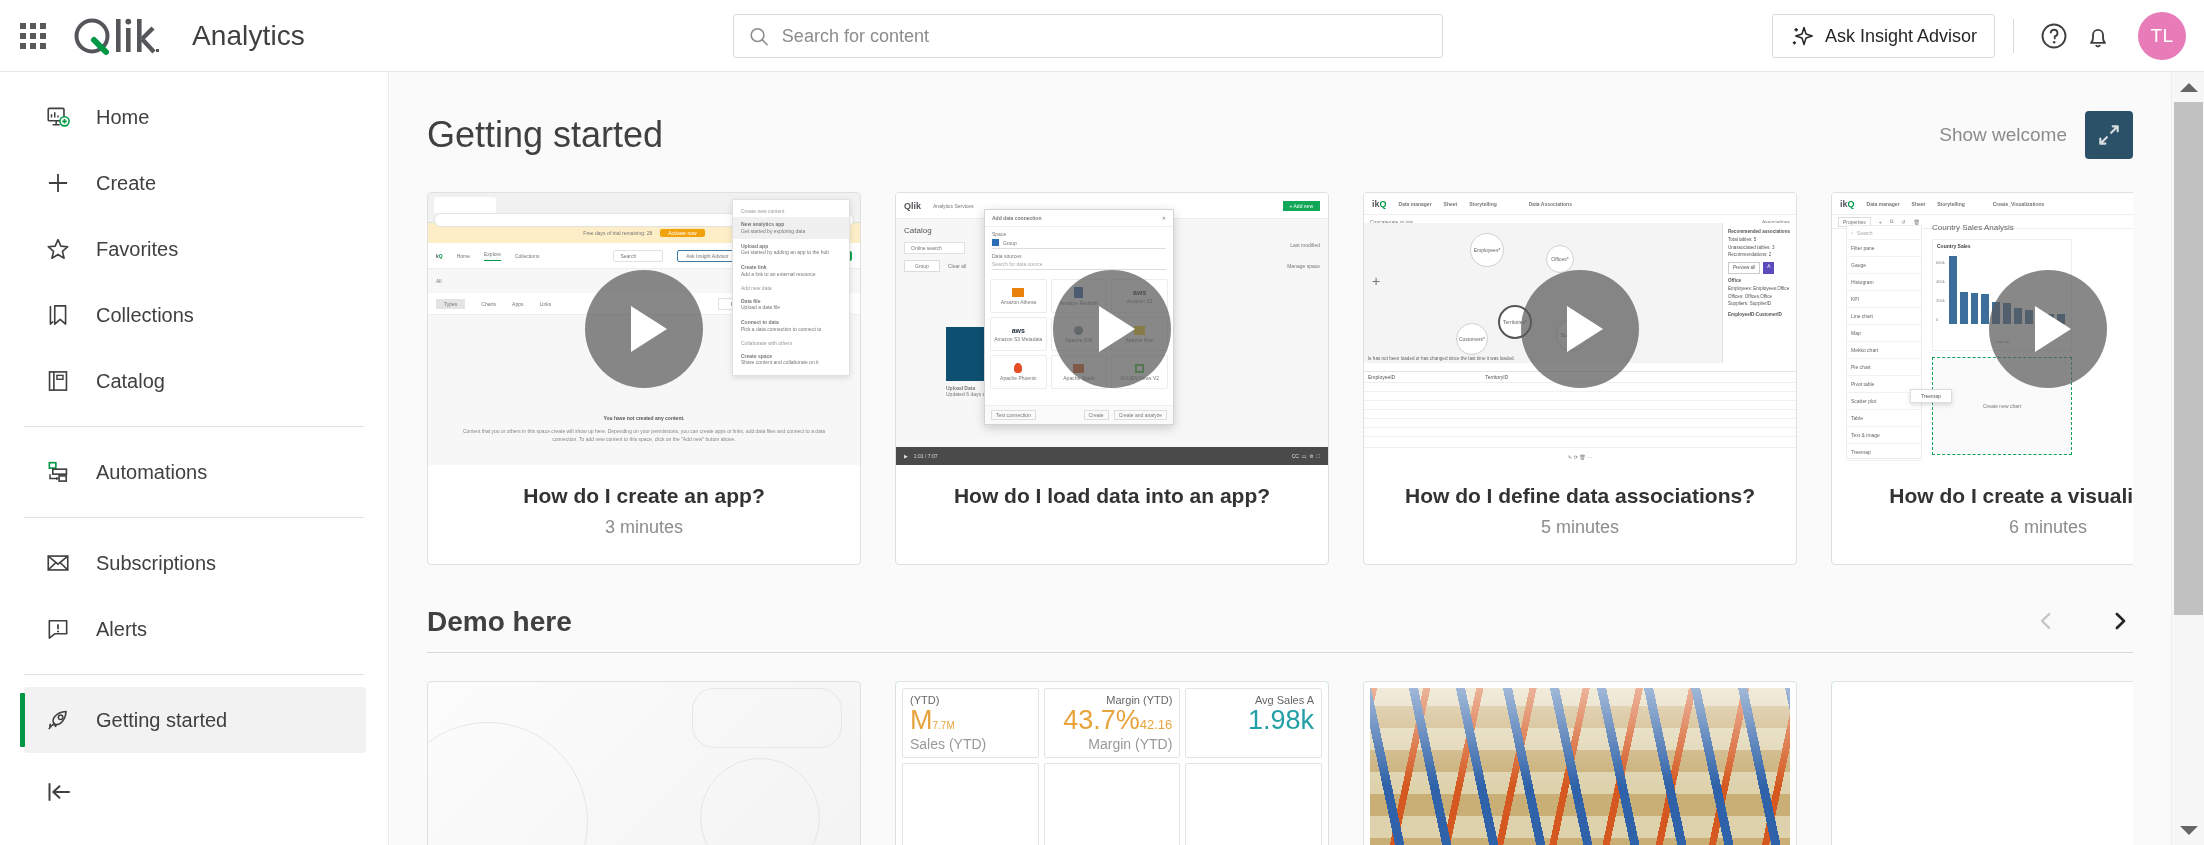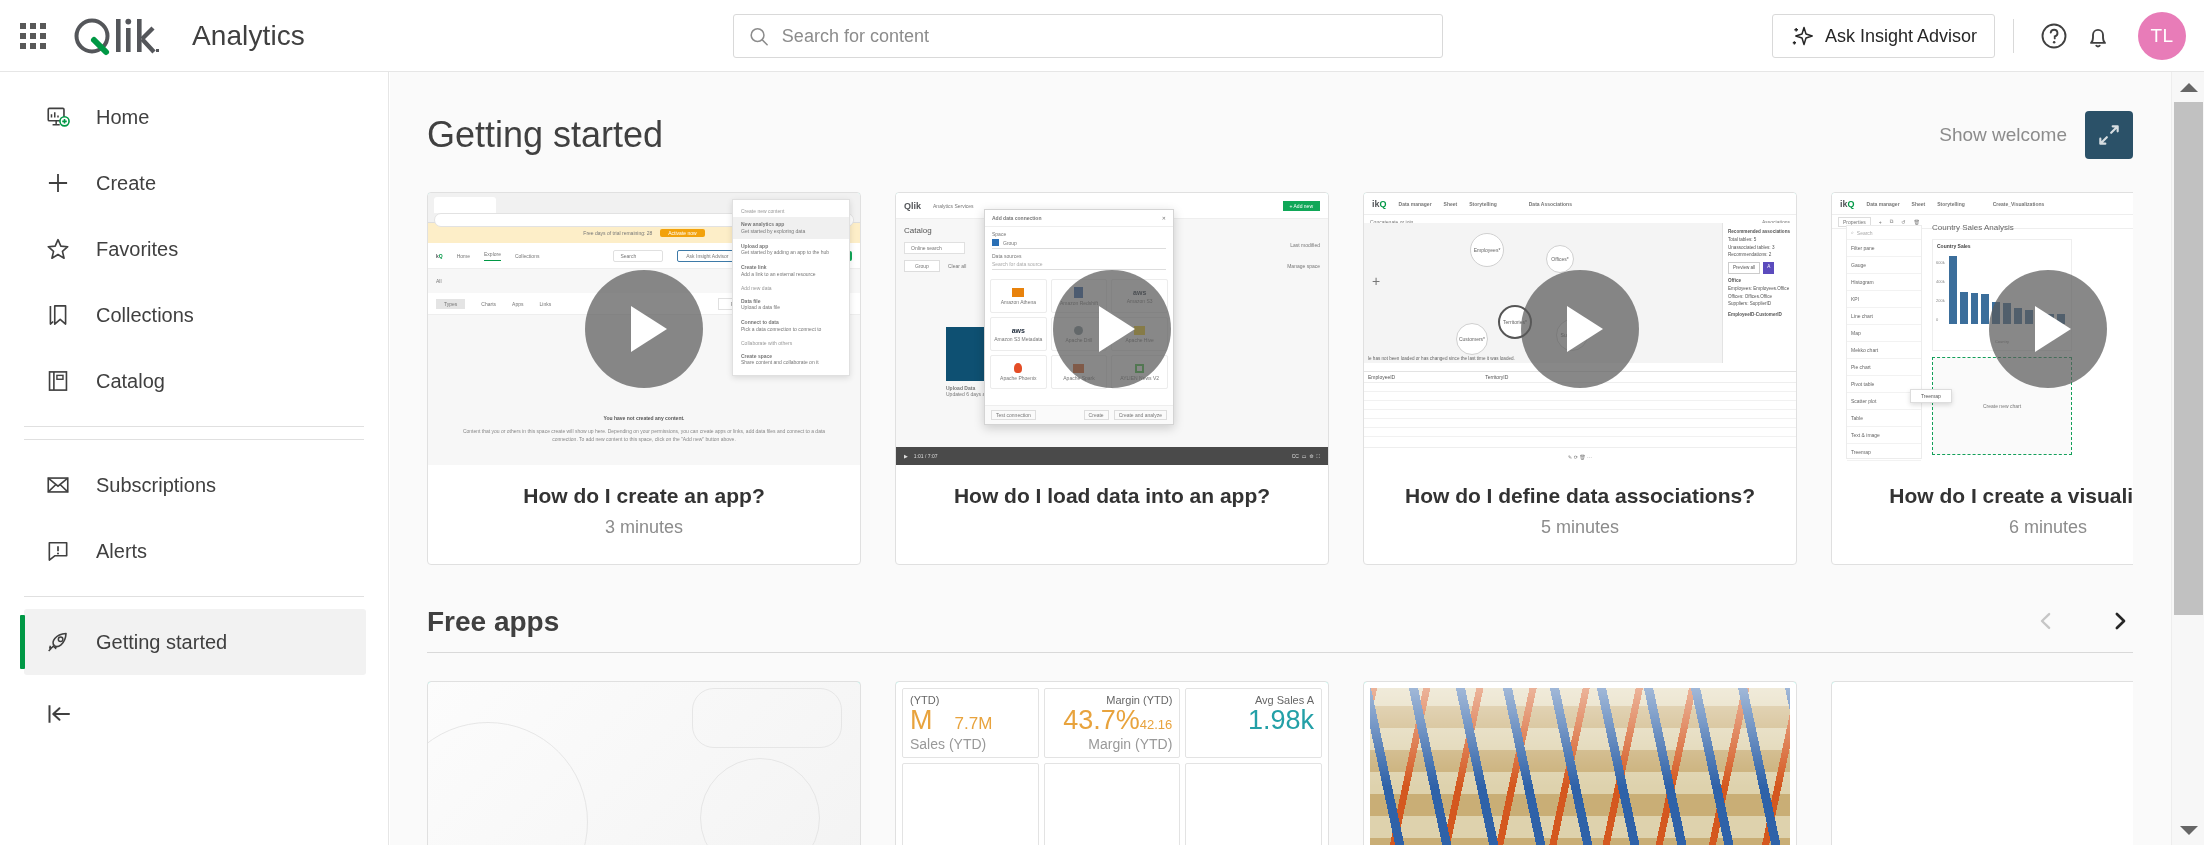--- a/index.html
+++ b/index.html
@@ -442,20 +442,32 @@
         <rect x="4.2" y="3.6" width="15.6" height="16.8" fill="none" stroke="#404040" stroke-width="1.5"></rect>
         <path d="M8.2 3.6 v16.8" stroke="#404040" stroke-width="1.5"></path>
         <rect x="11" y="6.8" width="5.6" height="3.6" fill="none" stroke="#404040" stroke-width="1.3"></rect>
       </svg>
     </span>
     <span>Catalog</span>
   </div>
 
   <div class="nav-divider"></div>
 
+  <div class="nav-item">
+    <span class="nav-icon">
+      <svg width="26" height="26" viewBox="0 0 24 24">
+        <rect x="4" y="3.4" width="6" height="5" fill="none" stroke="#009845" stroke-width="1.5"></rect>
+        <rect x="7.2" y="9.4" width="12.6" height="4.6" fill="none" stroke="#404040" stroke-width="1.5"></rect>
+        <rect x="13" y="15.6" width="6.6" height="4.8" fill="none" stroke="#404040" stroke-width="1.5"></rect>
+        <path d="M4.6 14 v4 h7.6" fill="none" stroke="#404040" stroke-width="1.4"></path>
+        <path d="M10.4 16.3 l2.4 1.7 -2.4 1.7 Z" fill="#404040"></path>
+      </svg>
+    </span>
+    <span>Automations</span>
+  </div>
 
   <div class="nav-divider"></div>
 
   <div class="nav-item">
     <span class="nav-icon">
       <svg width="26" height="26" viewBox="0 0 24 24">
         <rect x="3" y="5.6" width="18" height="12.8" fill="none" stroke="#404040" stroke-width="1.5"></rect>
         <path d="M3 5.6 L12 13 L21 5.6 M3 18.4 L9.6 12 M21 18.4 L14.4 12" fill="none" stroke="#404040" stroke-width="1.5"></path>
       </svg>
     </span>
@@ -819,21 +831,21 @@
           <div class="card-title">How do I create a visualization?</div>
           <div class="card-sub">6 minutes</div>
         </div>
       </div>
 
     </div>
   </section>
 
   <section class="section" style="margin-top:22px;">
     <div class="section-head">
-      <h2 class="section-title">Free apps</h2>
+      <h2 class="section-title">Demo here</h2>
       <div class="carousel-nav">
         <span class="c-arrow disabled">
           <svg width="22" height="28" viewBox="0 0 24 24">
             <path d="M15.4 4.4 L7.6 12 l7.8 7.6" fill="none" stroke="#c6c6c6" stroke-width="2.6" stroke-linecap="round" stroke-linejoin="round"></path>
           </svg>
         </span>
         <span class="c-arrow">
           <svg width="22" height="28" viewBox="0 0 24 24">
             <path d="M8.6 4.4 L16.4 12 l-7.8 7.6" fill="none" stroke="#262626" stroke-width="2.9" stroke-linecap="round" stroke-linejoin="round"></path>
           </svg>
@@ -852,21 +864,21 @@
         </div>
       </div>
 
       <div class="card">
         <div class="thumb">
           <div class="demo-thumb demo2">
             <div class="kpi-row">
               <div class="kpi">
                 <div class="kpi-label l">(YTD)</div>
                 <div class="kpi-val l amber">
-                  <span>M</span><span style="font-size:17px;padding-left:22px;">7.7M</span>
+                  <span>M</span><span style="font-size:10px;">7.7M</span>
                 </div>
                 <div class="kpi-sub">Sales (YTD)</div>
               </div>
               <div class="kpi">
                 <div class="kpi-label">Margin (YTD)</div>
                 <div class="kpi-val amber">
                   <span>43.7%</span><span style="font-size:13px;">42.16</span>
                 </div>
                 <div class="kpi-sub" style="text-align:right;">Margin (YTD)</div>
               </div>

